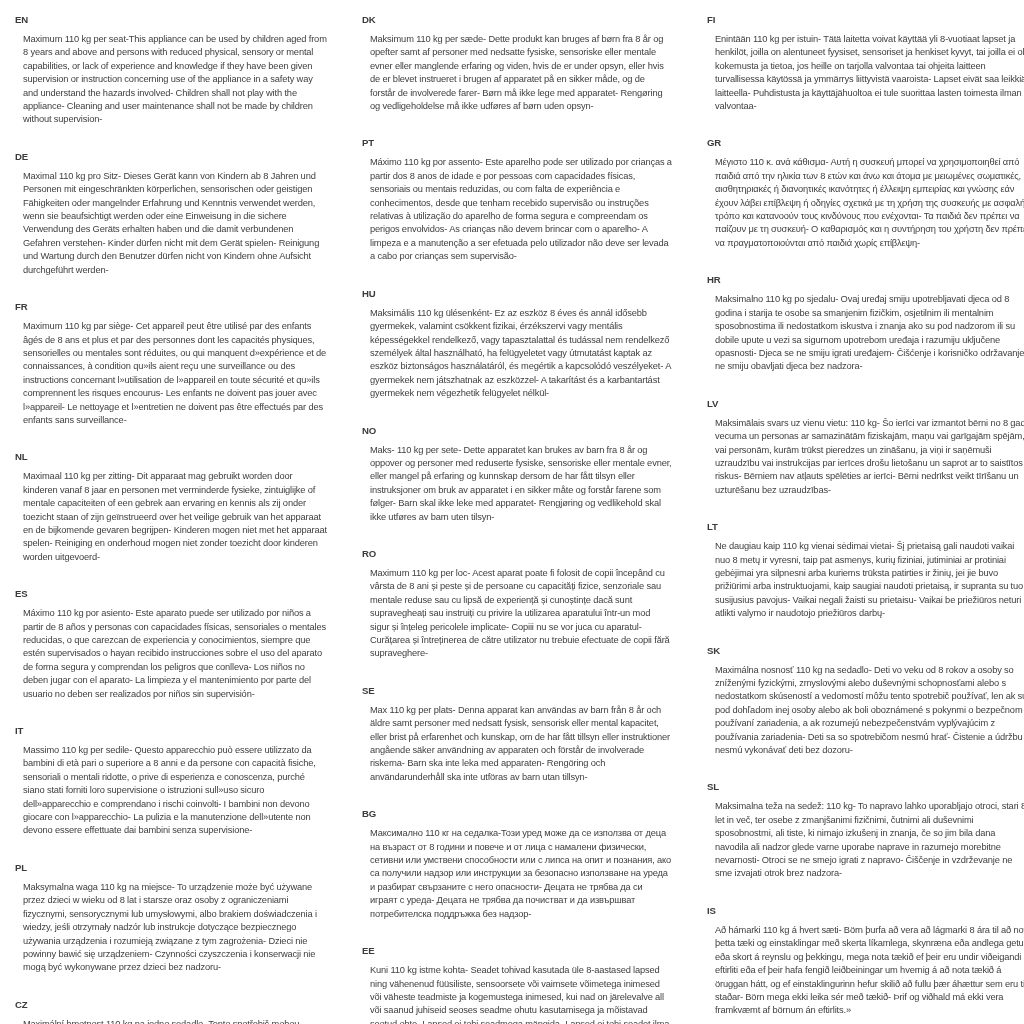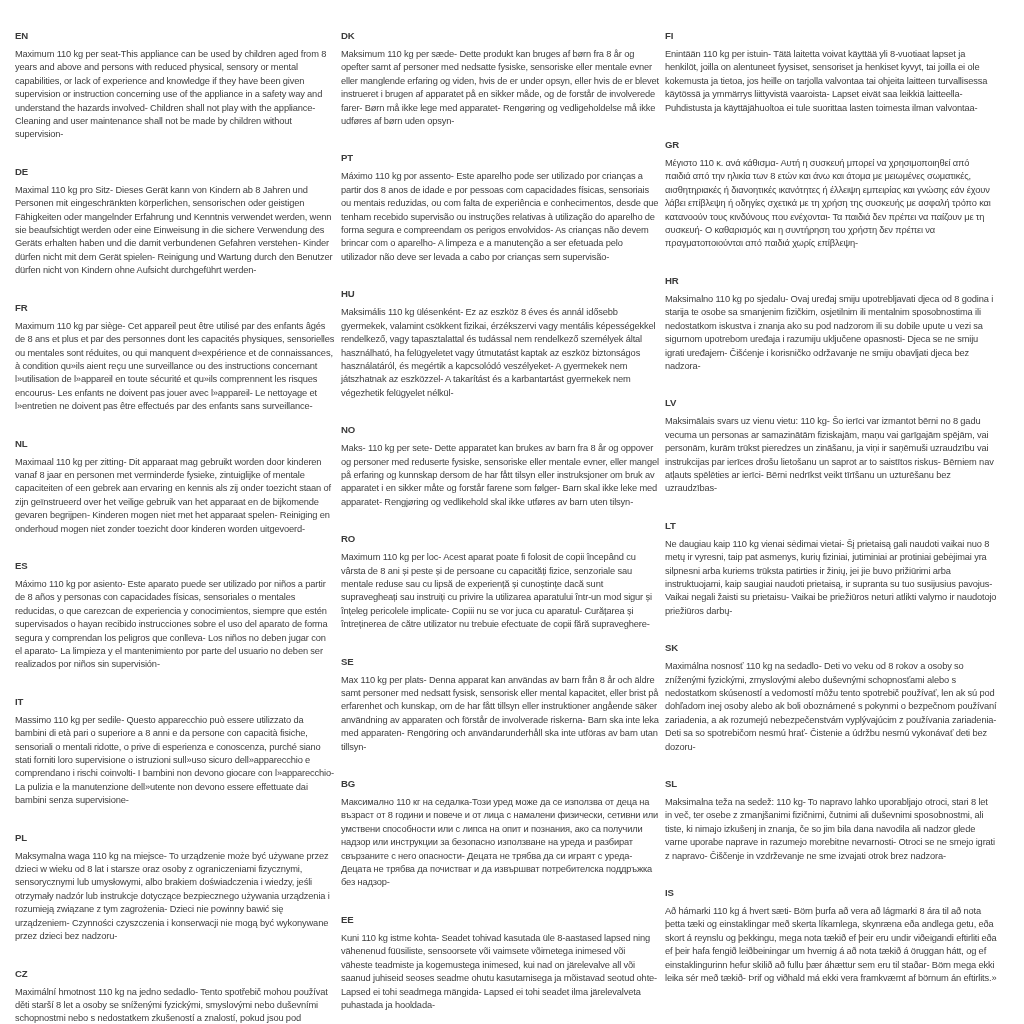--- a/index.html
+++ b/index.html
@@ -5,46 +5,46 @@
   html, body {
     margin: 0;
     padding: 0;
     background: #ffffff;
   }
   .page {
     width: 1024px;
     height: 1024px;
     box-sizing: border-box;
     background: #ffffff;
-    padding: 30px 10px 0 15px;
+    padding: 14px 10px 0 15px;
     overflow: hidden;
     display: grid;
     grid-template-columns: 320px 318px 332px;
-    column-gap: 6px;
+    column-gap: 27px;
     font-family: "Liberation Sans", "DejaVu Sans", sans-serif;
     color: #3d3d3d;
   }
   .col {
     min-width: 0;
   }
   .lang-section {
     margin: 0 0 24px 0;
   }
   .lang-code {
     font-size: 9.6px;
     font-weight: 600;
     letter-spacing: -0.1px;
     margin: 0 0 7px 0;
     color: #3b3b3b;
   }
   .lang-text {
     font-size: 9.3px;
     line-height: 13.4px;
     letter-spacing: -0.15px;
-    margin: 0;
+    margin: 8px;
     color: #404040;
     text-align: left;
   }
 </style>
 </head>
 <body>
 
 <div class="page">
 
   <div class="col">

